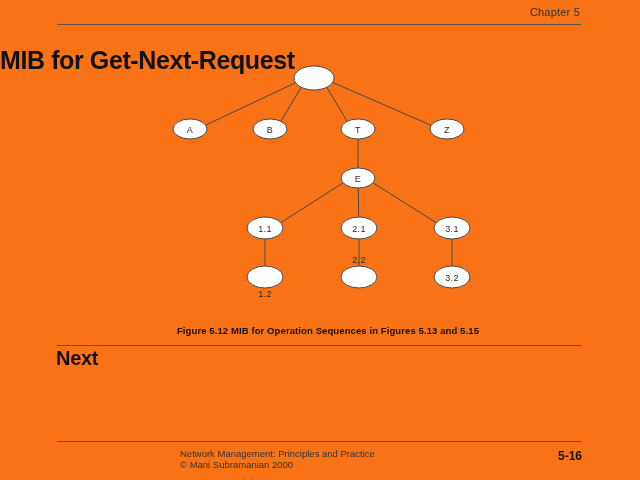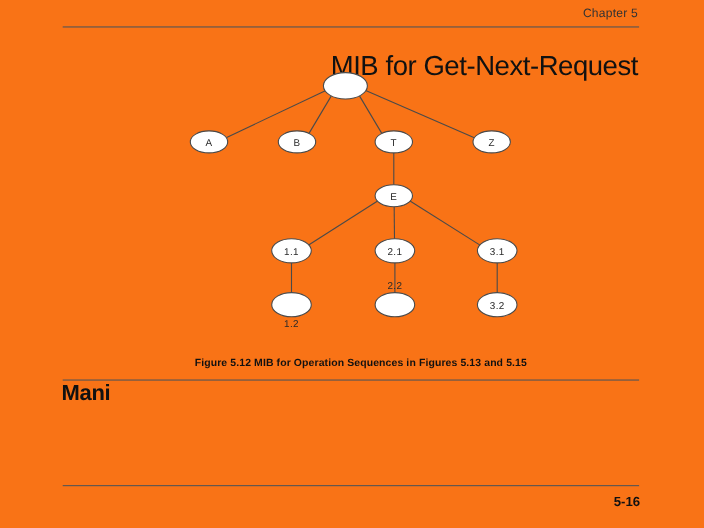--- a/index.html
+++ b/index.html
@@ -39,23 +39,23 @@
     left: 57px;
     top: 24px;
     width: 524px;
     height: 1px;
   }
   .slide-title {
     position: absolute;
     left: 0;
     right: 0;
     top: 29px;
-    text-align: right;
+    text-align: left;
     font-size: 25px;
-    font-weight: normal;
+    font-weight: bold;
     letter-spacing: -0.4px;
     color: #111111;
     white-space: nowrap;
     padding-right: 60px;
   }
 
   
   #diagram {
     position: absolute;
     left: 0;
@@ -195,19 +195,23 @@
       <div class="node-label" style="left: 359px; top: 228.5px;">2.1</div>
       <div class="node-label" style="left: 452px; top: 228.5px; text-align: right;">3.1</div>
       <div class="node-label" style="left: 265px; top: 277.5px; margin-top: 16px;">1.2</div>
       <div class="node-label" style="left: 359px; top: 260px;">2.2</div>
       <div class="node-label" style="left: 452px; top: 277.5px;">3.2</div>
     </div>
 
   <div class="figure-caption">Figure 5.12 MIB for Operation Sequences in Figures 5.13 and 5.15</div>
 
   <div class="rule notes-rule"></div>
-  <div class="notes-heading">Mani</div>
+  <div class="notes-heading">Next</div>
   <div class="notes-area"></div>
 
   <div class="rule footer-rule"></div>
+  <div class="footer-credit">
+    <span>Network Management: Principles and Practice</span>
+    <span>©  Mani Subramanian 2000</span>
+  </div>
   <div class="page-number">5-16</div>
 
 </div>
 
 </body></html>

